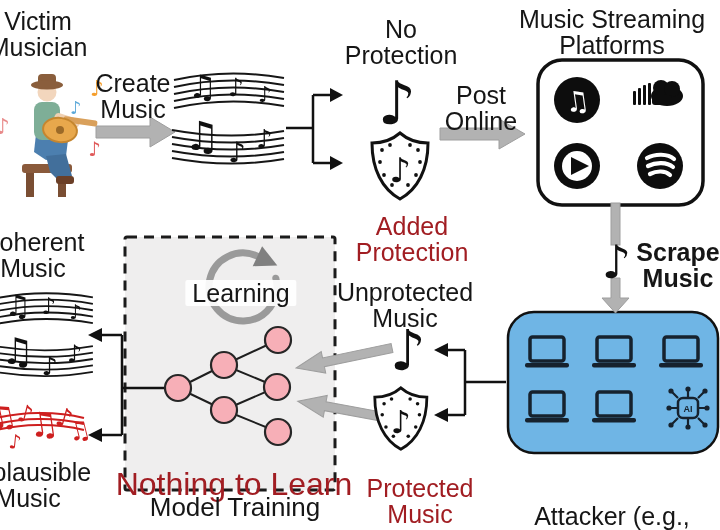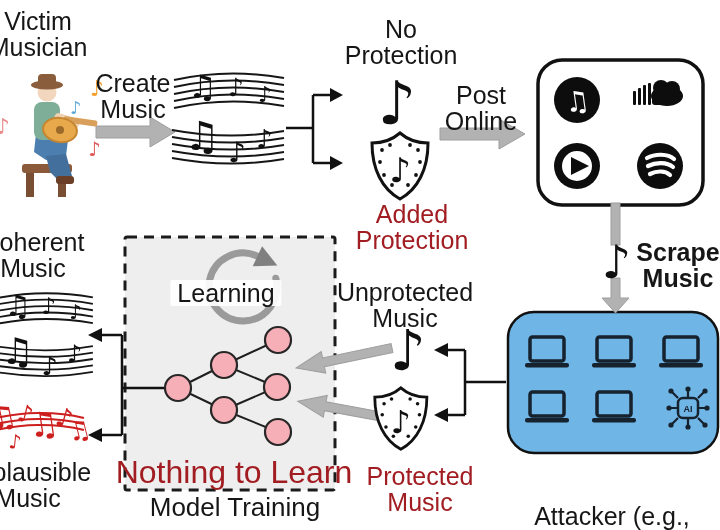--- a/index.html
+++ b/index.html
@@ -7,21 +7,21 @@
     --node-pink:#F7AFB7; --arrow-gray:#B2B2B2; --laptop-navy:#16222E; --dark:#161616;
   }
   html,body{margin:0;padding:0;}
   body{width:720px;height:530px;overflow:hidden;background:#fff;
        font-family:"Liberation Sans", sans-serif;}
   #stage{position:relative;width:720px;height:530px;background:#fff;overflow:hidden;}
   #art{position:absolute;left:0;top:0;}
   .label{position:absolute;transform:translateX(-50%);width:max-content;
          text-align:center;white-space:pre-line;font-size:25px;line-height:1.05;
          color:#161616;z-index:3;}
-  .red-label{color:var(--accent-red);}
+  .red-label{color:var(--accent-red);margin-top:12px;}
   .learning-bg{background:rgba(255,255,255,.92);padding:0 7px;border-radius:2px;}
   
   .staff{stroke:var(--dark);stroke-width:2;fill:none;}
   .staff-red{stroke:var(--note-red);stroke-width:2.2;fill:none;}
   .note-black{fill:#101010;font-family:"DejaVu Sans",sans-serif;}
   .note-red{fill:var(--note-red);font-family:"DejaVu Sans",sans-serif;}
   .note-white{fill:#ffffff;font-family:"DejaVu Sans",sans-serif;}
   .gray-arrow{fill:var(--arrow-gray);stroke:#9E9E9E;stroke-width:1;}
   .blk{stroke:#111;stroke-width:2.5;fill:none;}
   .blk-head{fill:#111;}
@@ -242,28 +242,30 @@
 <div class="label" style="left:38px;top:8px;">Victim
 Musician</div>
 <div class="label" style="left:133px;top:46px;margin-top:24px;">Create
 Music</div>
 <div class="label" style="left:401px;top:16px;text-align:center;">No
 Protection</div>
 <div class="label red-label" style="left:412px;top:201px;">Added
 Protection</div>
 <div class="label" style="left:481px;top:82px;">Post
 Online</div>
+<div class="label" style="left:612px;top:6px;">Music Streaming
+Platforms</div>
 <div class="label" style="left:678px;top:239px;font-weight:bold;">Scrape
 Music</div>
 <div class="label" style="left:612px;top:459px;margin-top:44px;">Attacker (e.g.,
 Model Owner)</div>
 <div class="label" style="left:405px;top:279px;">Unprotected
 Music</div>
 <div class="label red-label" style="left:420px;top:463px;">Protected
 Music</div>
-<div class="label learning-bg" style="left:226px;top:280px;text-align:center;">Learning</div>
+<div class="label learning-bg" style="left:241px;top:280px;text-align:center;">Learning</div>
 <div class="label red-label" style="left:234px;top:456px;font-size:32px;">Nothing to Learn</div>
 <div class="label" style="left:235px;top:494px;font-size:26px;">Model Training</div>
 <div class="label" style="left:33px;top:229px;">Coherent
 Music</div>
 <div class="label" style="left:28px;top:459px;">Implausible
 Music</div>
 </div>
 
 </body></html>

